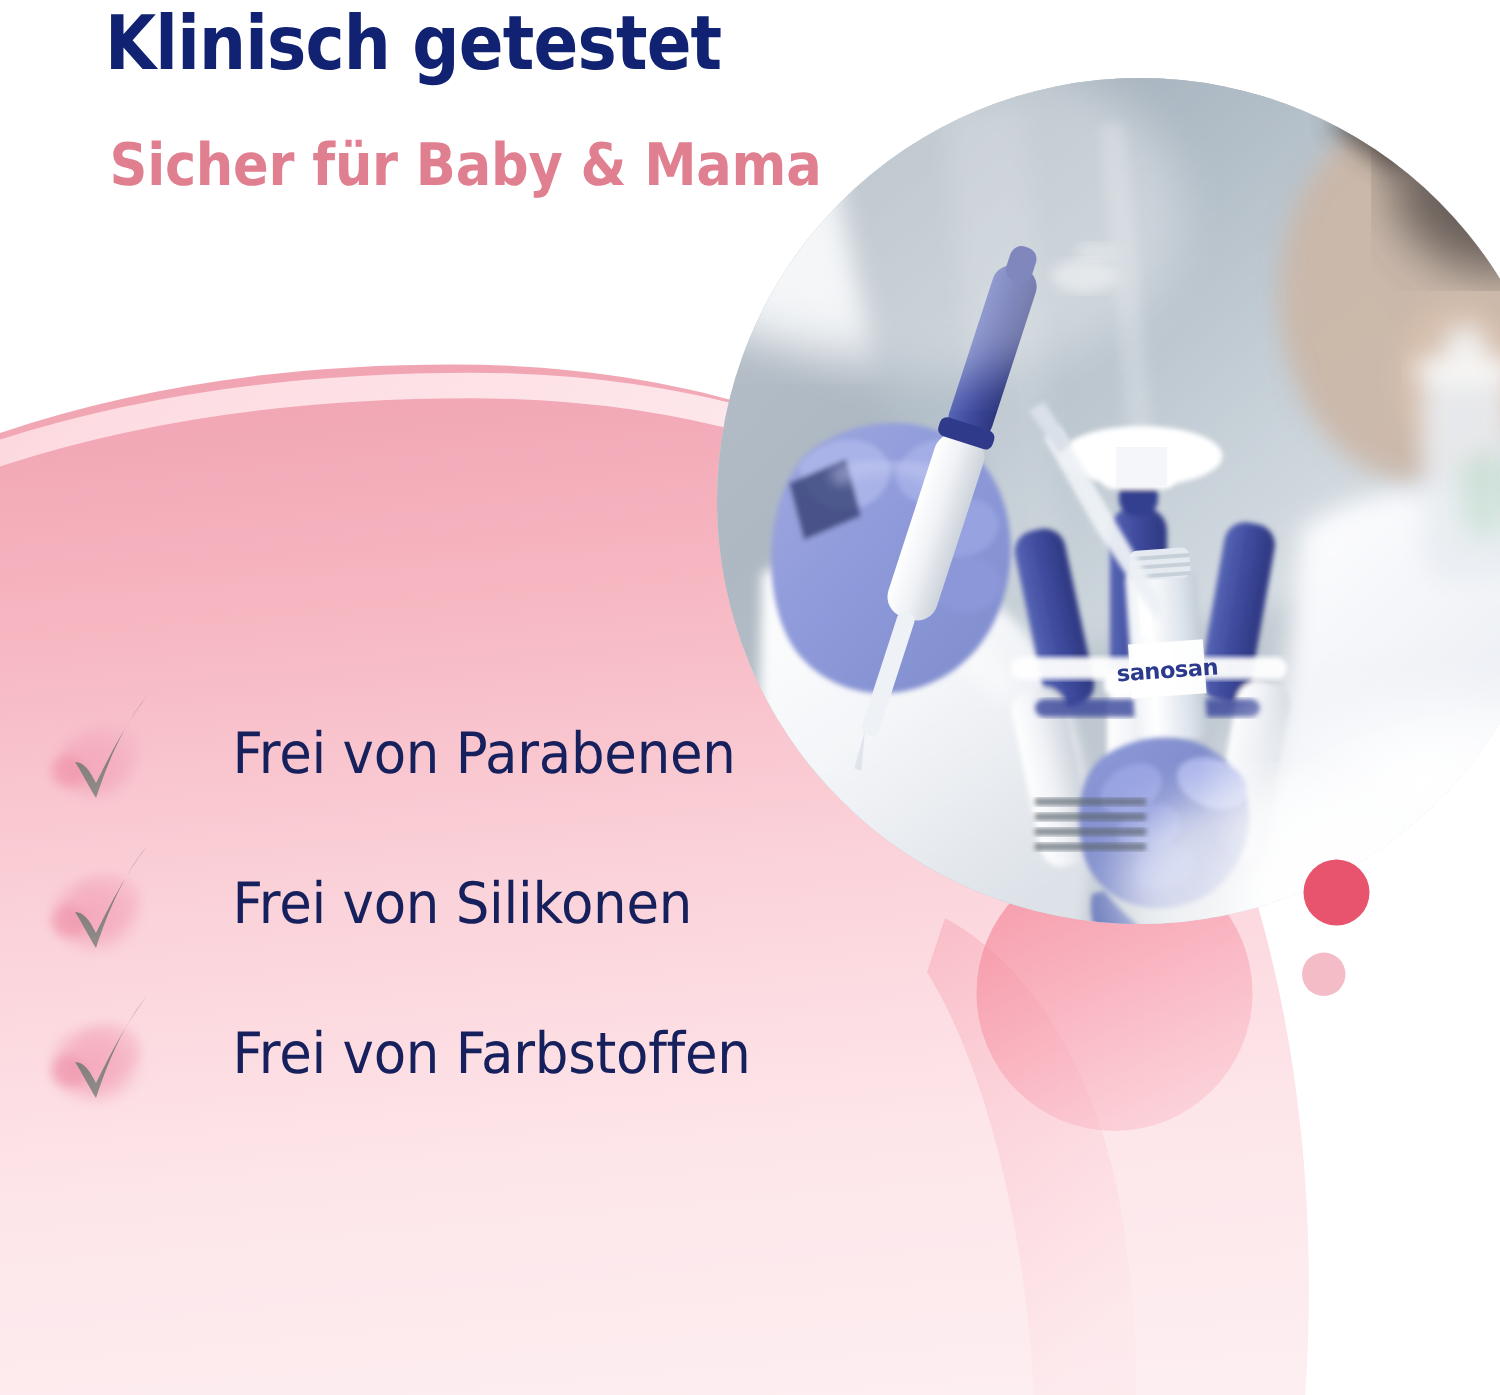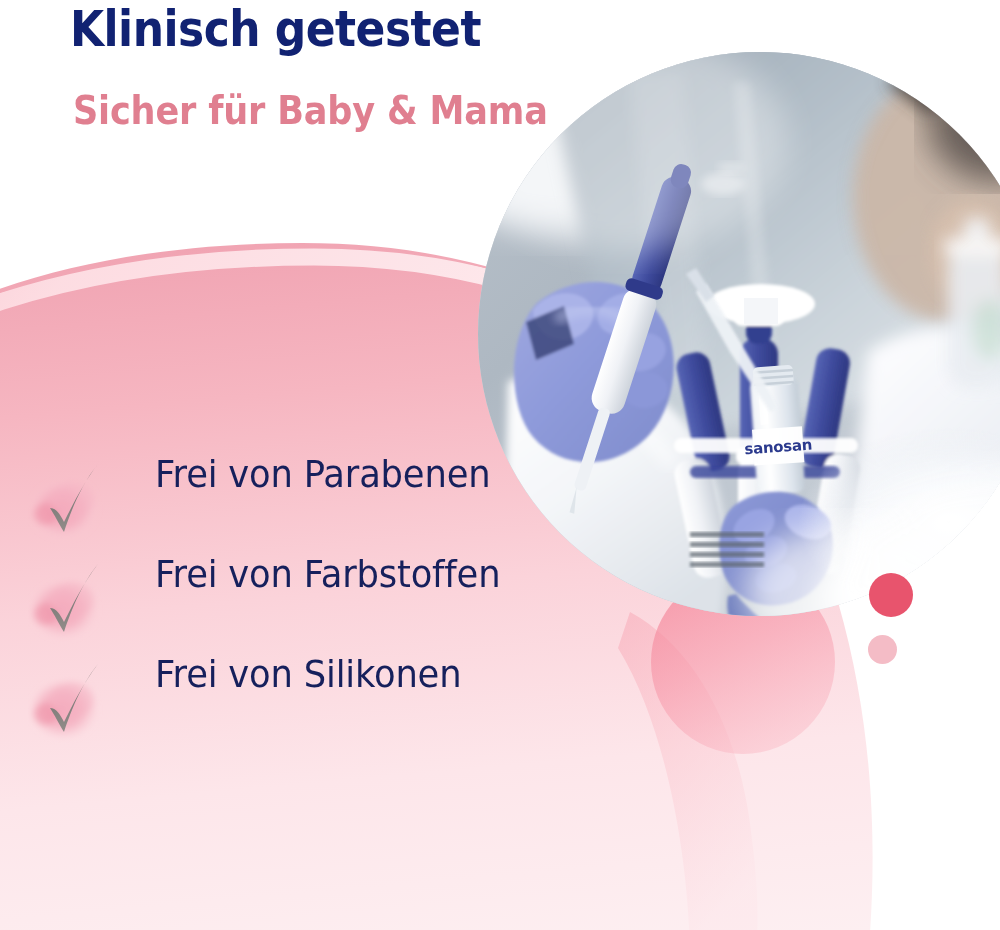--- a/index.html
+++ b/index.html
@@ -71,20 +71,21 @@
   .benefit-list {
     position: absolute;
     left: 0;
     top: 452px;
     width: 620px;
   }
   .benefit-row {
     position: relative;
     height: 100px;
     display: flex;
+    align-items: center;
   }
   .check-wrap {
     position: relative;
     width: 110px;
     height: 100px;
     flex: 0 0 110px;
   }
   .check-wrap svg {
     position: absolute;
     left: 28px;
@@ -428,32 +429,32 @@
         <svg width="78" height="92" viewBox="0 0 78 92">
           <g filter="url(#blobBlurA)">
             <ellipse cx="36" cy="54" rx="32" ry="28" fill="url(#blobA)"></ellipse>
             <ellipse cx="18" cy="58" rx="12" ry="11" fill="#ef8fa6" opacity="0.55"></ellipse>
             <ellipse cx="44" cy="44" rx="22" ry="18" fill="#f5b4c3" opacity="0.5"></ellipse>
           </g>
           <path d="M 22 52 C 26 58, 31 68, 36 76 C 42 58, 52 30, 70 8
                    C 56 26, 44 50, 36 66 C 32 58, 28 52, 22 52 Z" fill="url(#tickA)"></path>
         </svg>
       </span>
-      <span class="benefit-label">Frei von Farbstoffen</span>
+      <span class="benefit-label">Frei von Silikonen</span>
     </div>
 
     <div class="benefit-row">
       <span class="check-wrap">
         <svg width="78" height="92" viewBox="0 0 78 92">
           <g filter="url(#blobBlurA)">
             <ellipse cx="36" cy="54" rx="32" ry="28" fill="url(#blobA)"></ellipse>
             <ellipse cx="18" cy="58" rx="12" ry="11" fill="#ef8fa6" opacity="0.55"></ellipse>
             <ellipse cx="44" cy="44" rx="22" ry="18" fill="#f5b4c3" opacity="0.5"></ellipse>
           </g>
           <path d="M 22 52 C 26 58, 31 68, 36 76 C 42 58, 52 30, 70 8
                    C 56 26, 44 50, 36 66 C 32 58, 28 52, 22 52 Z" fill="url(#tickA)"></path>
         </svg>
       </span>
-      <span class="benefit-label">Frei von Silikonen</span>
+      <span class="benefit-label">Frei von Farbstoffen</span>
     </div>
 
   </div>
 </div>
 
 </body></html>

